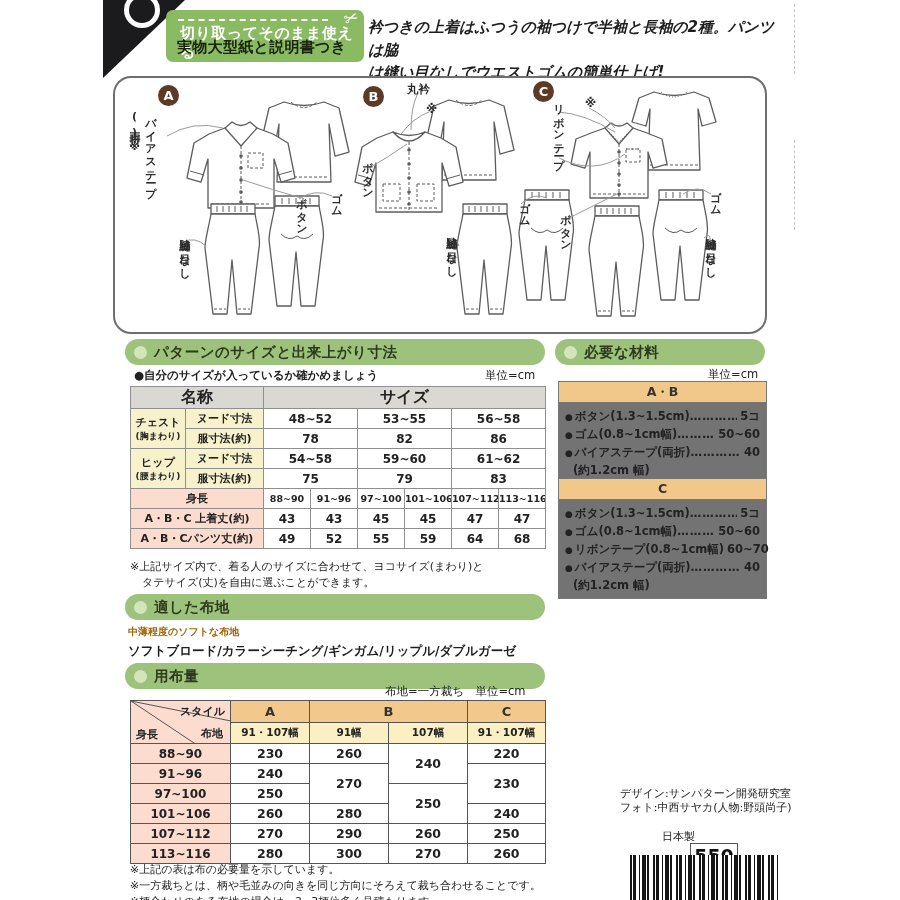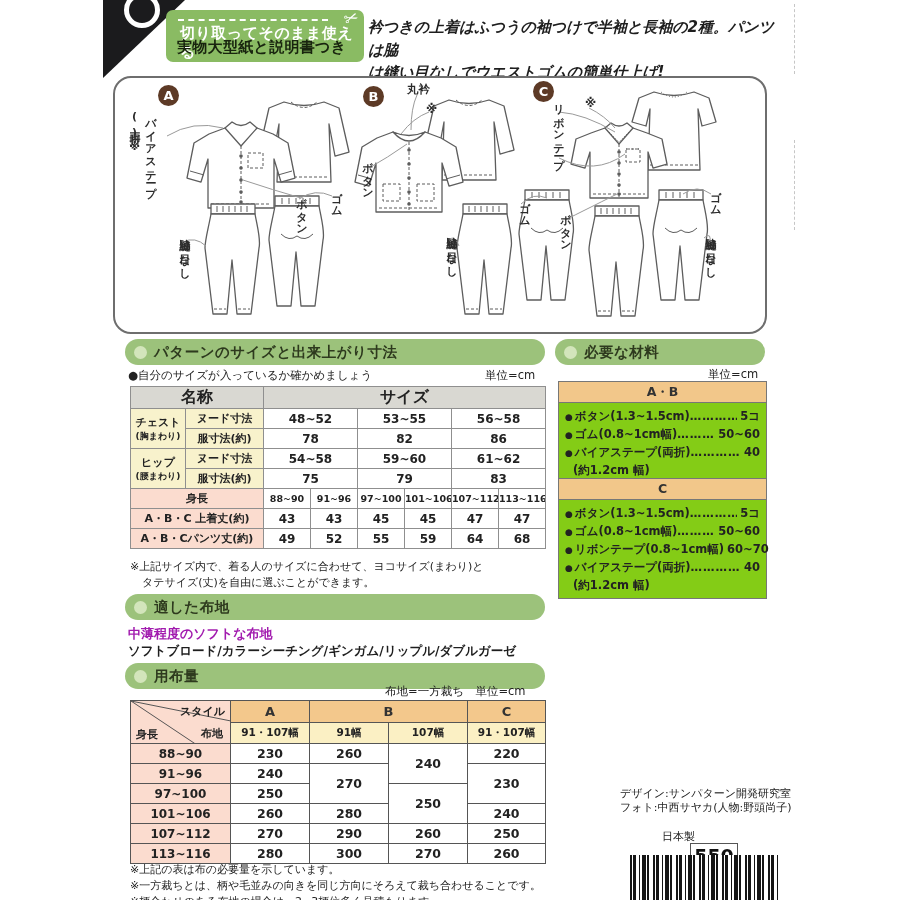--- a/index.html
+++ b/index.html
@@ -44,29 +44,29 @@
   .size-table{position:absolute;left:130px;top:386px;width:415px;font-size:12px;}
   .size-table td{height:19px;}
   .st-hdr{background:#d9d8d2;font-weight:bold;font-size:16px;}
   .yl{background:#f8f2cc;font-weight:bold;font-size:11px;}
   .pk{background:#fbdccf;font-weight:bold;font-size:11px;}
   .val{font-weight:bold;color:#222;}
   .sub{font-size:9px;font-weight:bold;}
   .hcell{font-size:9.5px;font-weight:bold;}
   .foot{position:absolute;font-size:11px;color:#222;line-height:1.45;}
   
-  .mat-box{position:absolute;width:207px;border:1.5px solid #777;background:#84cc16;}
+  .mat-box{position:absolute;width:207px;border:1.5px solid #777;background:#737373;}
   .mat-hdr{height:20px;background:#f2c78a;border-bottom:1.5px solid #777;text-align:center;
         font-size:12.5px;font-weight:bold;line-height:20px;color:#333;}
   .mat-body{padding:5px 6px 4px 6px;}
   .mat-item{display:flex;align-items:baseline;font-size:11.5px;font-weight:bold;color:#222;line-height:17px;white-space:nowrap;}
   .mat-item .bullet{margin-right:2px;font-size:9px;}
   .mat-item .dt{flex:1;overflow:hidden;letter-spacing:1px;}
   .mat-item .vv{margin-left:3px;}
-  .fab-head{position:absolute;font-size:13px;font-weight:bold;color:#a21caf;}
+  .fab-head{position:absolute;font-size:10px;font-weight:bold;color:#a16207;}
   .fab-list{position:absolute;font-size:12.5px;font-weight:bold;color:#1e1e1e;}
   
   .use-table{position:absolute;left:130px;top:700px;width:415px;font-size:12.5px;}
   .use-table td{height:19px;border:1px solid #555;}
   .or{background:#f3c88c;font-weight:bold;font-size:13px;color:#333;}
   .yl2{background:#fbf0c4;font-weight:bold;font-size:10.5px;}
   .pk2{background:#fbdccf;font-weight:bold;font-size:12px;}
   .corner-cell{position:relative;background:#fbdccf;padding:0;}
   .corner-cell .cs{position:absolute;font-size:11px;font-weight:bold;}
   
@@ -229,21 +229,21 @@
   <div class="hlabel" style="left:585px;top:96px;">※</div>
   <div class="vlabel" style="left:550px;top:96px;height:90px;">リボンテープ</div>
   <div class="vlabel" style="left:557px;top:206px;height:56px;">ボタン</div>
   <div class="vlabel" style="left:707px;top:183px;height:40px;">ゴム</div>
   <div class="vlabel" style="left:702px;top:229px;height:84px;">脇縫い目なし</div>
 
   <div class="pill" style="left:125px;top:339px;width:420px;">
     <span class="dot"></span>
     <span class="t">パターンのサイズと出来上がり寸法</span>
   </div>
-  <div class="small-note" style="left:128px;top:368px;">●自分のサイズが入っているか確かめましょう</div>
+  <div class="small-note" style="left:134px;top:368px;font-weight:bold;">●自分のサイズが入っているか確かめましょう</div>
   <div class="unit-note" style="left:485px;top:368px;">単位=cm</div>
 
   <table class="size-table">
     <colgroup>
         <col style="width:55px">
         <col style="width:78px">
       <col style="width:47px">
         <col style="width:47px">
         <col style="width:47px">
       <col style="width:47px">

